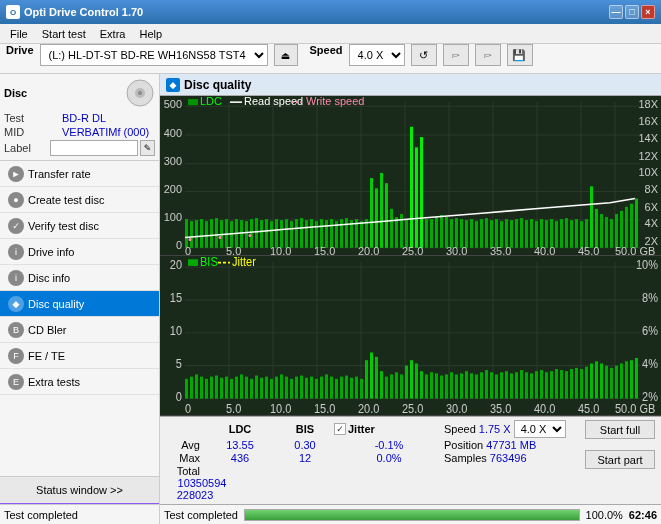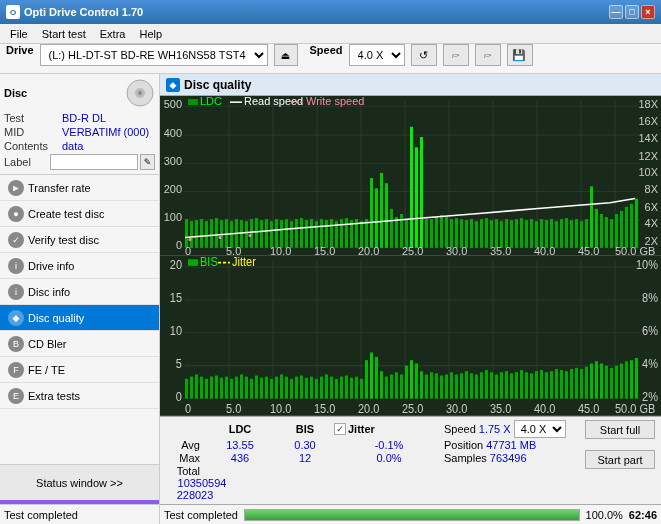--- a/index.html
+++ b/index.html
@@ -131,29 +131,29 @@
       width: 16px; height: 16px;
       border-radius: 50%;
       background: #888;
       display: flex; align-items: center; justify-content: center;
       color: white; font-size: 9px; flex-shrink: 0;
     }
     .nav-item.active .nav-item-icon { background: rgba(255,255,255,0.3); }
 
     
     .status-window-btn {
-      height: 40px;
+      height: 28px;
       border-top: 1px solid #ccc;
       display: flex;
       align-items: center;
       justify-content: center;
       background: #e8e8e8;
       cursor: pointer;
       font-size: 11px;
-      border-bottom: 4px solid #8b5cf6;
+      border-bottom: 1px solid #8b5cf6;
     }
 
     
     .status-bar {
       height: 20px;
       border-top: 1px solid #ccc;
       background: #f5f5f5;
       display: flex;
       align-items: center;
       padding: 0 4px;
@@ -297,24 +297,20 @@
           <circle cx="15" cy="15" r="2" fill="#888"></circle>
         </svg>
       </div>
       <div class="disc-row">
         <span class="disc-key">Test</span>
         <span class="disc-val">BD-R DL</span>
       </div>
       <div class="disc-row">
         <span class="disc-key">MID</span>
         <span class="disc-val">VERBATIMf (000)</span>
-      </div>
-      <div class="disc-row">
-        <span class="disc-key">Contents</span>
-        <span class="disc-val">data</span>
       </div>
       <div class="label-row">
         <span class="disc-key">Label</span>
         <input class="label-input" type="text" value="" style="">
         <div class="label-btn">✎</div>
       </div>
     </div>
 
     <div class="nav-items">
       <div class="nav-item">

